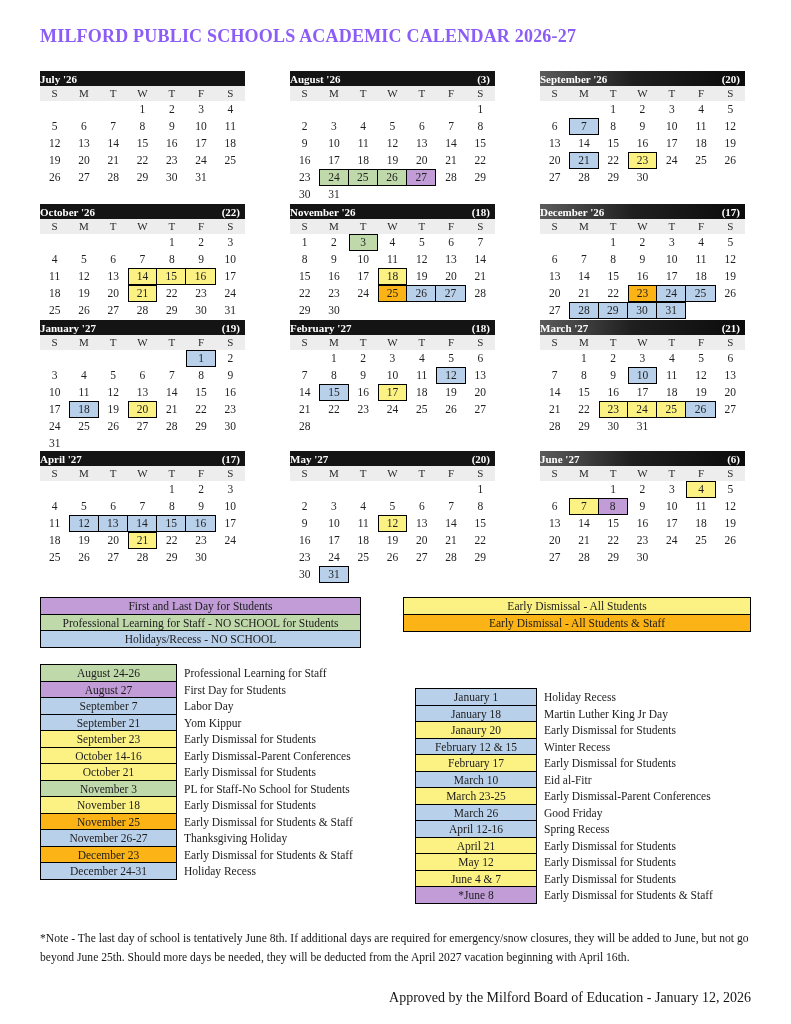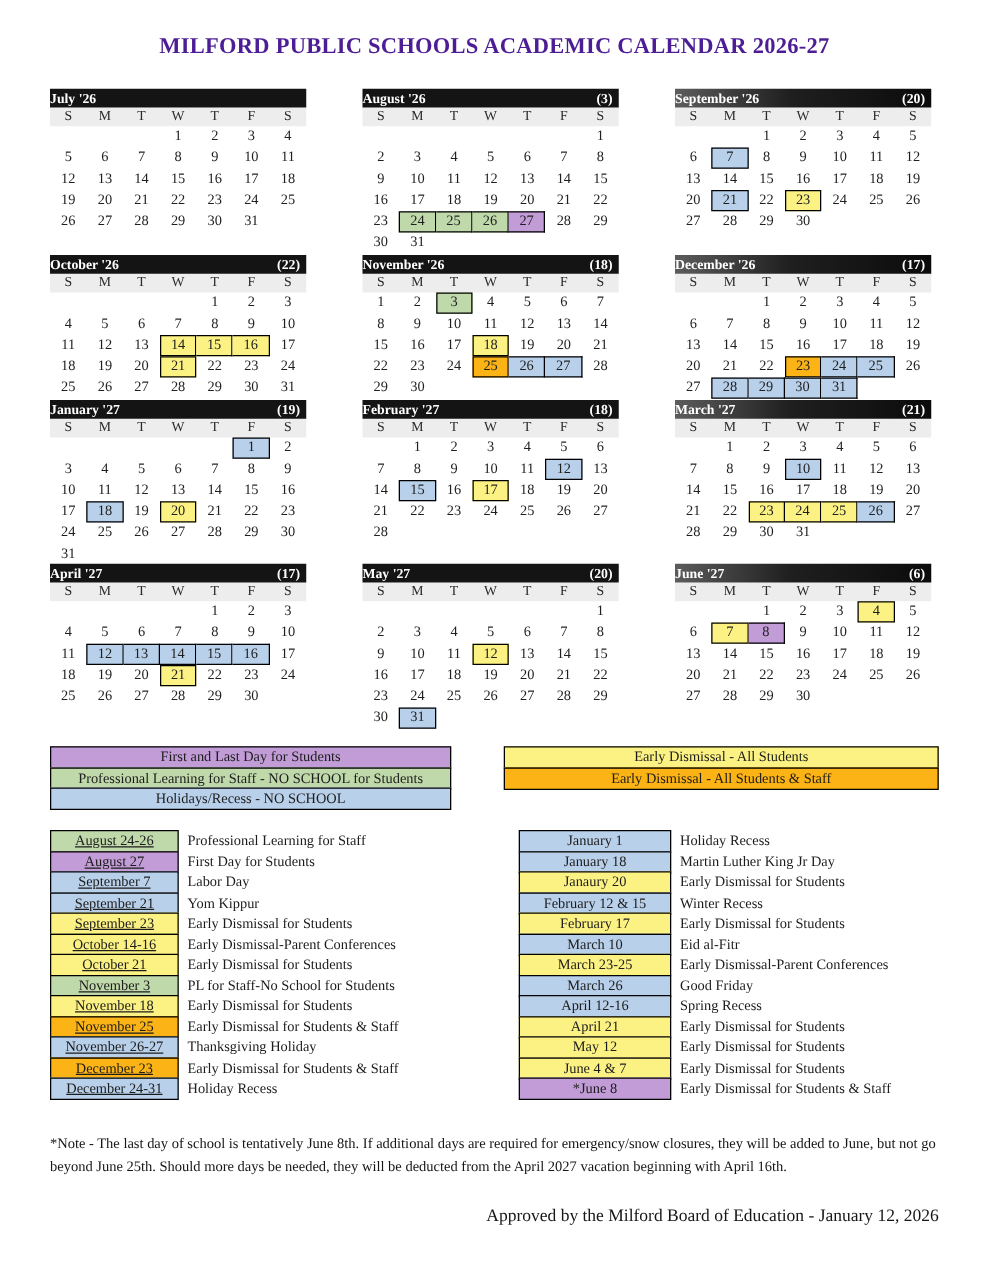--- a/index.html
+++ b/index.html
@@ -1,18 +1,18 @@
 <!DOCTYPE html>
 <html><head>
 <meta charset="utf-8">
 <style>
   html,body{margin:0;padding:0;background:#fff;}
   body{width:791px;height:1024px;font-family:"Liberation Serif",serif;color:#1c1c1c;overflow:hidden;}
   .page{box-sizing:border-box;width:791px;height:1024px;padding:26px 40px 0 40px;}
-  h1{font-size:18px;font-weight:bold;text-align:center;margin:0 0 24px 0;letter-spacing:.2px;color:#4c1d95;}
+  h1{font-size:18px;font-weight:bold;text-align:left;margin:0 0 24px 0;letter-spacing:.2px;color:#8b5cf6;}
 
   
   .cal-grid{display:grid;grid-template-columns:repeat(3,205px);grid-template-rows:133px 116px 131px auto;column-gap:45px;}
   .month{width:205px;}
   .month-header{position:relative;background:#141414;color:#fff;height:15px;line-height:16px;font-size:11px;font-weight:bold;text-align:left;}
   .month:nth-child(3n) .month-header{background:linear-gradient(90deg,#5c5c5c 0%,#1f1f1f 45%,#0b0b0b 100%);}
   .month-count{position:absolute;right:5px;top:0;font-weight:bold;}
   .dow-row{display:grid;grid-template-columns:repeat(7,1fr);background:#ededed;height:15px;line-height:15px;font-size:11px;text-align:center;color:#2a2a2a;}
   .days{display:grid;grid-template-columns:repeat(7,1fr);}
   .day{height:17px;line-height:17px;font-size:11.5px;text-align:center;box-sizing:border-box;color:#1f1f1f;}
@@ -22,25 +22,25 @@
   
   .legend-row{display:flex;margin-top:14px;}
   .legend{width:321px;}
   .legend.right{width:348px;margin-left:42px;}
   .legend-item{box-sizing:border-box;border:1.5px solid #000;height:18px;display:flex;align-items:center;justify-content:center;font-size:11.5px;}
   .legend-item + .legend-item{margin-top:-1.5px;}
 
   
   .events-row{display:flex;margin-top:16px;align-items:flex-start;}
   .events{width:375px;}
-  .events.right{flex:1;}
+  .events.right{flex:1;margin-top:24px;}
   .event-line{display:flex;}
   .event-line + .event-line{margin-top:-1.5px;}
   .event-date{box-sizing:border-box;border:1.5px solid #000;height:18px;display:flex;align-items:center;justify-content:center;font-size:11.5px;}
-  .events.left .event-date{width:103px;text-decoration:underline;}
+  .events.left .event-date{width:137px;}
   .events.right .event-date{width:122px;}
   .event-label{display:flex;align-items:center;padding-left:7px;font-size:11.5px;}
 
   .note{margin-top:26px;font-size:11.6px;line-height:1.62;color:#161616;}
   .footer{margin-top:22px;text-align:right;font-size:14px;color:#161616;}
 </style>
 </head>
 <body>
 
 <div class="page">

